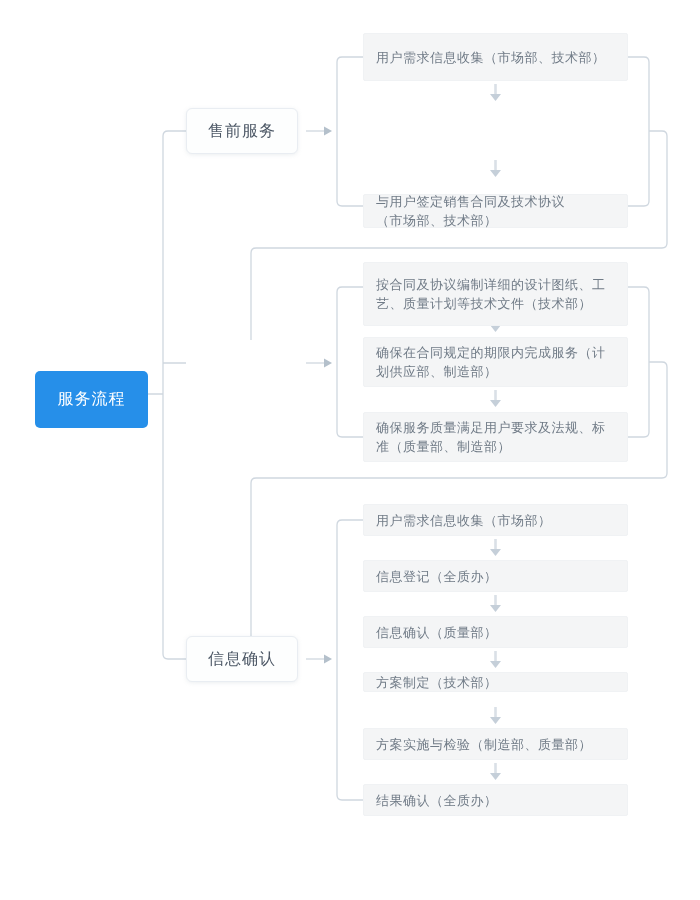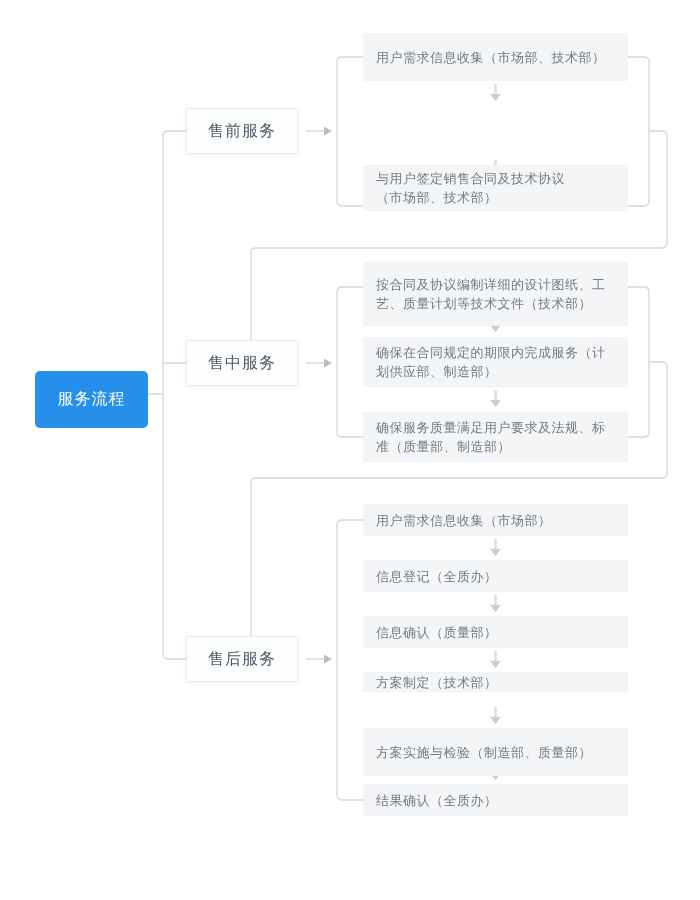--- a/index.html
+++ b/index.html
@@ -14,21 +14,21 @@
 
   .root-node{
     left:35px;top:371px;width:113px;height:57px;
     background:#268fe9;border-radius:5px;
     color:#ffffff;font-size:16px;letter-spacing:1px;
     align-items:center;flex-direction:row;justify-content:center;
   }
 
   .stage-node{
     left:186px;width:112px;height:46px;
-    background:#fdfefe;border:1px solid #e9edf2;border-radius:0;
+    background:#fdfefe;border:1px solid #e9edf2;border-radius:6px;
     box-shadow:0 1px 4px rgba(150,165,180,0.18);
     color:#4d5866;font-size:16px;letter-spacing:1px;
     align-items:center;flex-direction:row;justify-content:center;
   }
 
   .step-box{
     left:363px;width:265px;
     background:#f4f5f6;border:1px solid #f0f2f4;border-radius:2px;
     color:#707b87;font-size:13px;letter-spacing:0.5px;line-height:19px;
     padding:0 12px;
@@ -75,27 +75,26 @@
     <use href="#ad" transform="translate(495.5,539)"></use>
     <use href="#ad" transform="translate(495.5,595)"></use>
     <use href="#ad" transform="translate(495.5,651)"></use>
     <use href="#ad" transform="translate(495.5,707)"></use>
     <use href="#ad" transform="translate(495.5,763)"></use>
   </svg>
 
   <div class="node root-node">服务流程</div>
 
   <div class="node stage-node" style="top:108px">售前服务</div>
-  <div class="node stage-node" style="top:340px">售中服务</div>
-  <div class="node stage-node" style="top:636px">售后服务</div>
+  <div class="node stage-node" style="top:636px">信息确认</div>
 
   <div class="node step-box" style="top:33px;height:48px">
     <span class="line">用户需求信息收集（市场部、技术部）</span>
   </div>
-  <div class="node step-box" style="top:165px;height:46px">
+  <div class="node step-box" style="top:194px;height:34px">
     <span class="line">与用户签定销售合同及技术协议</span>
     <span class="line">（市场部、技术部）</span>
   </div>
 
   <div class="node step-box" style="top:262px;height:64px">
     <span class="line">按合同及协议编制详细的设计图纸、工</span>
     <span class="line">艺、质量计划等技术文件（技术部）</span>
   </div>
   <div class="node step-box" style="top:337px;height:50px">
     <span class="line">确保在合同规定的期限内完成服务（计</span>
@@ -111,20 +110,20 @@
   </div>
   <div class="node step-box" style="top:560px;height:32px">
     <span class="line">信息登记（全质办）</span>
   </div>
   <div class="node step-box" style="top:616px;height:32px">
     <span class="line">信息确认（质量部）</span>
   </div>
   <div class="node step-box" style="top:672px;height:20px">
     <span class="line">方案制定（技术部）</span>
   </div>
-  <div class="node step-box" style="top:728px;height:48px">
+  <div class="node step-box" style="top:728px;height:32px">
     <span class="line">方案实施与检验（制造部、质量部）</span>
   </div>
   <div class="node step-box" style="top:784px;height:32px">
     <span class="line">结果确认（全质办）</span>
   </div>
 
 </div>
 
 </body></html>

